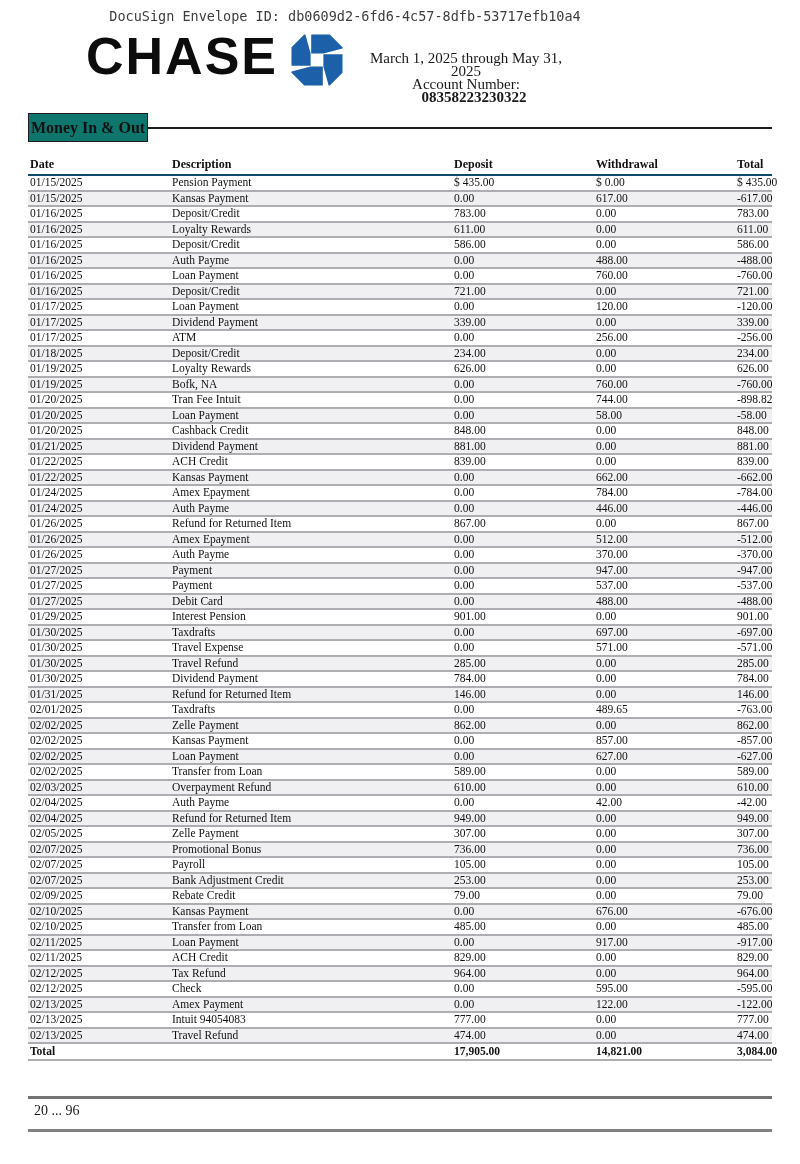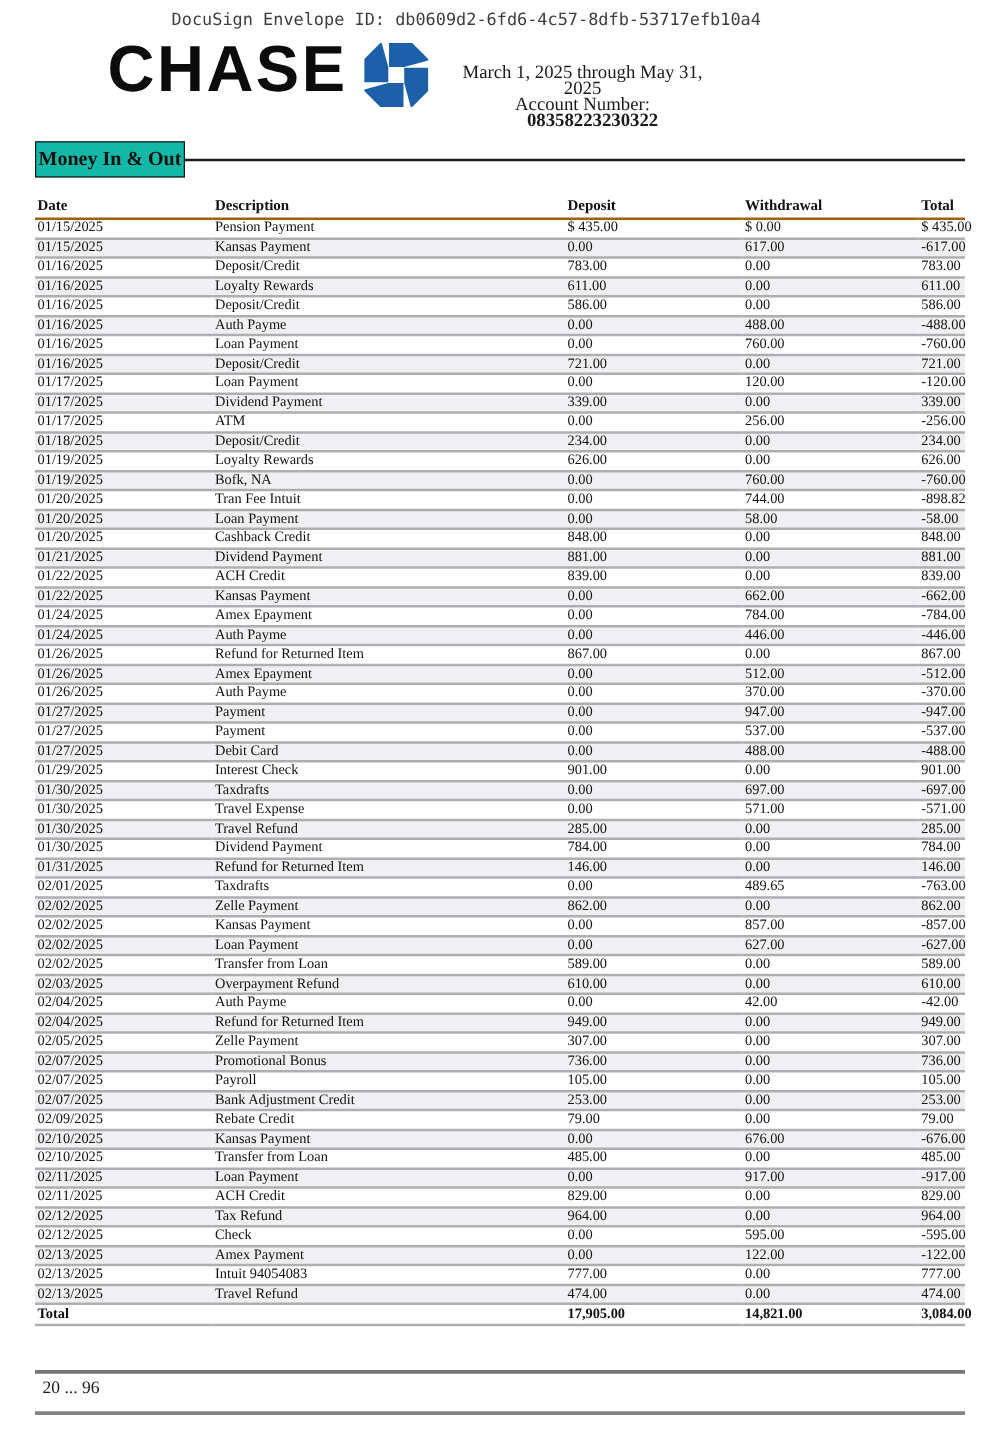--- a/index.html
+++ b/index.html
@@ -2,49 +2,49 @@
 <html><head>
 <meta charset="utf-8">
 <style>
   html,body{margin:0;padding:0;background:#ffffff;}
   .page{
     position:relative;width:800px;height:1164px;background:#ffffff;
     font-family:"Liberation Serif",serif;color:#111;overflow:hidden;
   }
   .docusign{
     position:absolute;left:0;top:8px;width:690px;text-align:center;
-    font-family:"DejaVu Sans Mono",monospace;font-size:13.5px;color:#3d3d3d;padding-left:28px;
+    font-family:"DejaVu Sans Mono",monospace;font-size:13.5px;color:#3d3d3d;
   }
   .wordmark{
     position:absolute;left:86px;top:30px;
     font-family:"Liberation Sans",sans-serif;font-weight:bold;
     font-size:52px;line-height:52px;letter-spacing:2px;color:#0c0c0c;
   }
   .octagon{position:absolute;left:288px;top:31px;width:58px;height:58px;}
   .period-block{
     position:absolute;left:366px;top:52px;width:200px;text-align:center;
     font-size:15px;line-height:13px;color:#1a1a1a;
   }
   .period-block b{font-weight:bold;margin-left:16px;}
   .section-line{
     position:absolute;left:140px;top:127px;width:632px;height:1.5px;background:#1c1c1c;
   }
   .section-box{
     position:absolute;left:28px;top:113px;width:120px;height:29px;
-    border:1.5px solid #1c1c1c;background:#14b8a6;box-sizing:border-box;
+    border:1.5px solid #1c1c1c;background:#0f766e;box-sizing:border-box;
     display:flex;align-items:center;justify-content:center;
     font-size:16px;font-weight:bold;white-space:nowrap;
   }
   table.tx{
     position:absolute;left:28px;top:158px;width:744px;
     border-collapse:collapse;table-layout:fixed;
   }
   table.tx th{
     text-align:left;font-size:12px;font-weight:bold;padding:0 0 3px 2px;
-    line-height:13px;border-bottom:2px solid #a16207;white-space:nowrap;
+    line-height:13px;border-bottom:2px solid #0c4a6e;white-space:nowrap;
   }
   table.tx td{
     font-size:11.5px;line-height:13.5px;padding:0 0 0 2px;
     border-bottom:2px solid #aeaeb2;white-space:nowrap;overflow:visible;
   }
   table.tx tbody tr:nth-child(even){background:#f0f0f2;}
   table.tx tfoot td{
     font-weight:bold;border-top:2.5px solid #4a4a4c;border-bottom:2px solid #aeaeb2;
     line-height:15px;
   }
@@ -287,21 +287,21 @@
         </tr>
         <tr>
           <td>01/27/2025</td>
           <td>Debit Card</td>
           <td>0.00</td>
           <td>488.00</td>
           <td>-488.00</td>
         </tr>
         <tr>
           <td>01/29/2025</td>
-          <td>Interest Check</td>
+          <td>Interest Pension</td>
           <td>901.00</td>
           <td>0.00</td>
           <td>901.00</td>
         </tr>
         <tr>
           <td>01/30/2025</td>
           <td>Taxdrafts</td>
           <td>0.00</td>
           <td>697.00</td>
           <td>-697.00</td>

